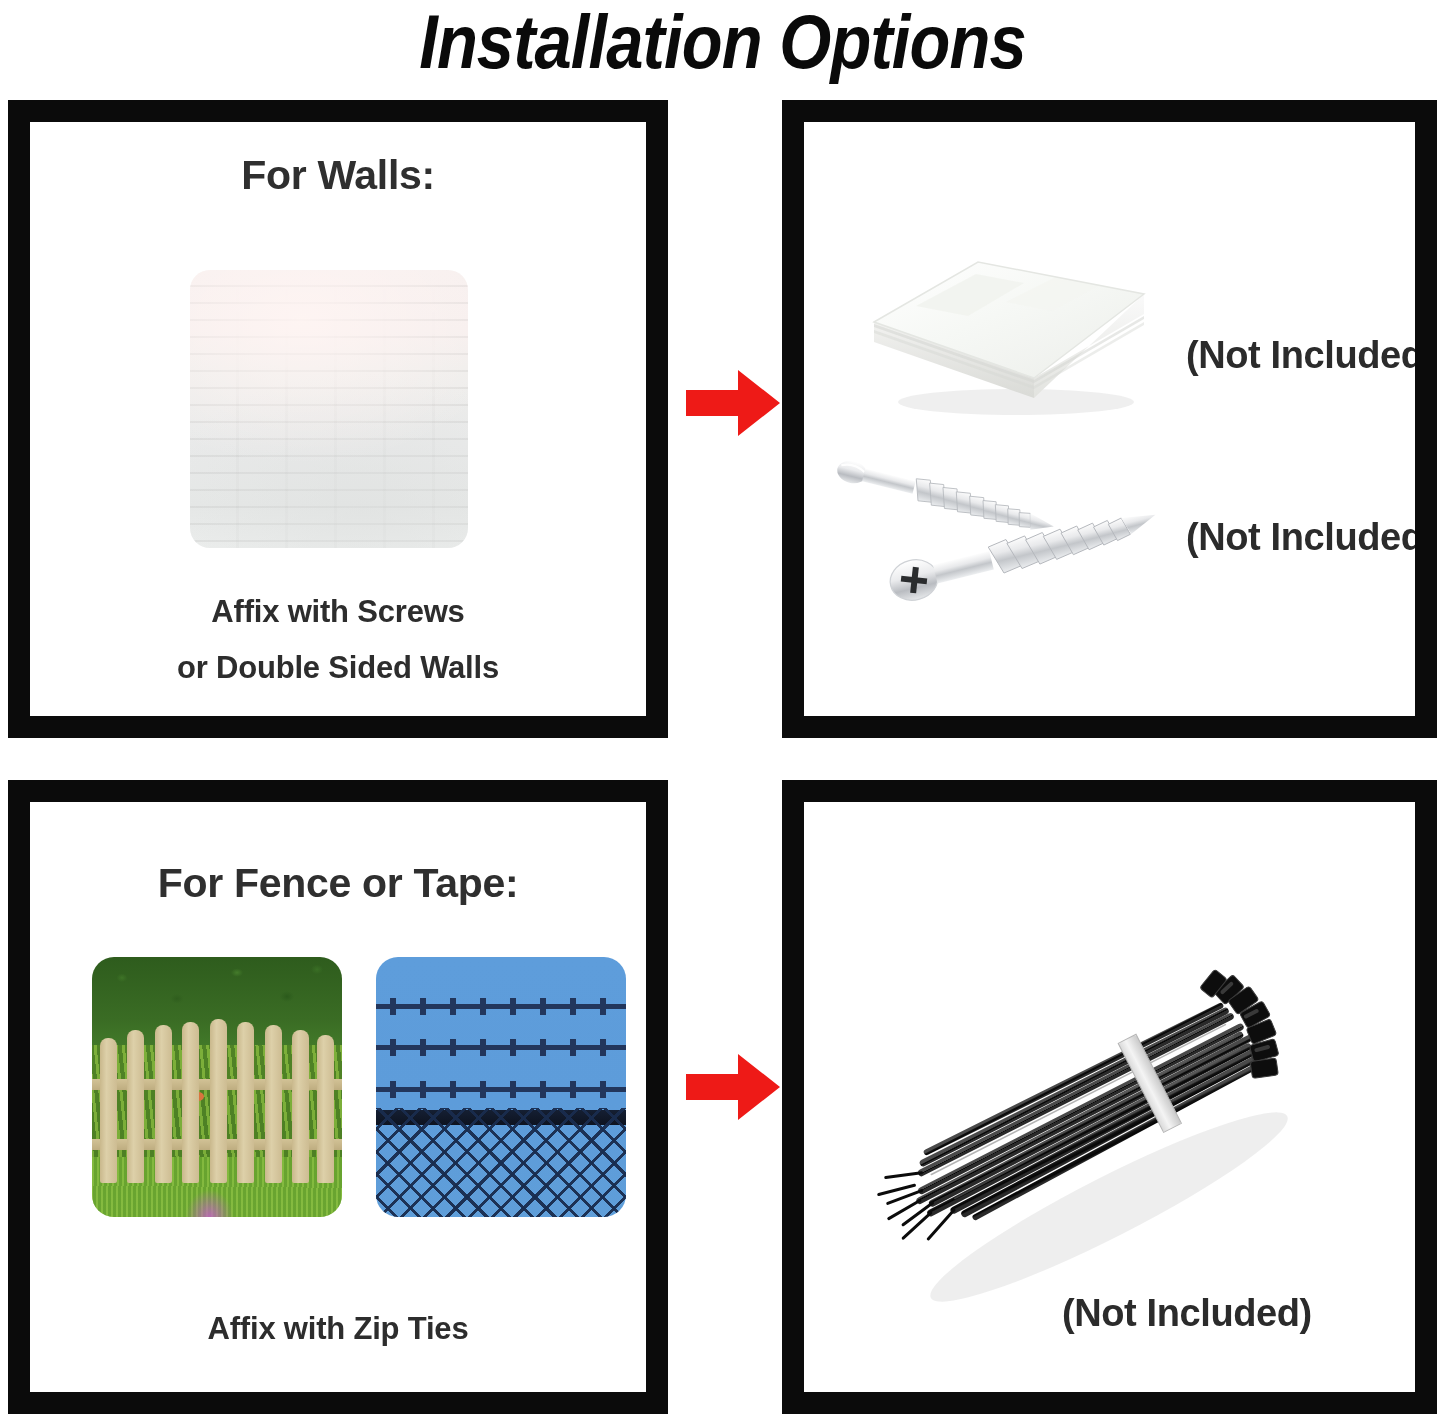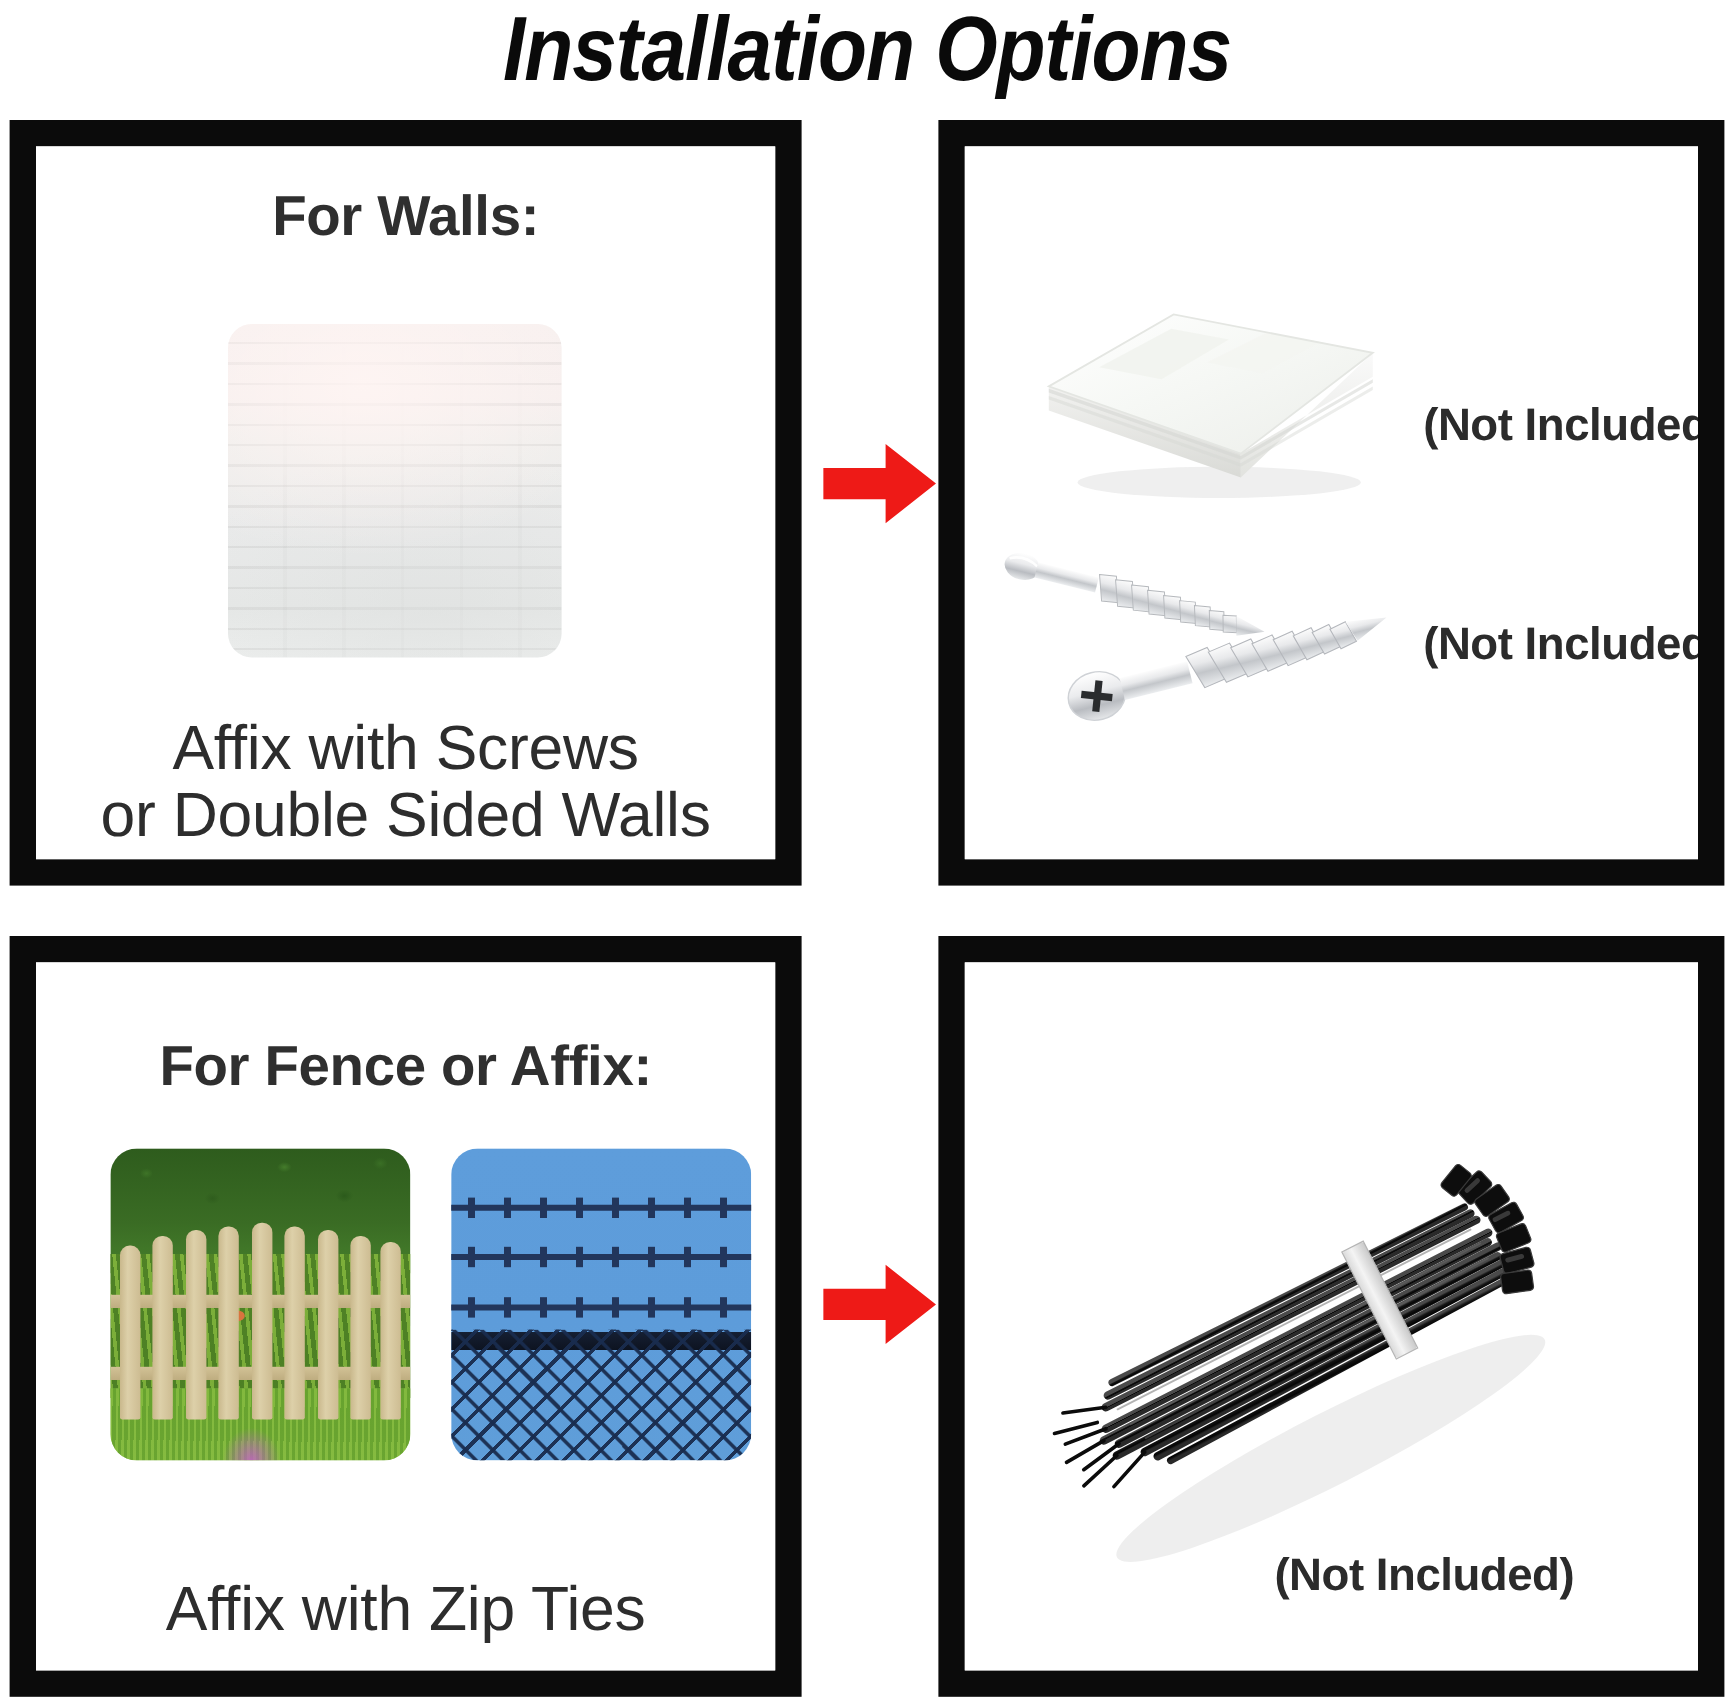--- a/index.html
+++ b/index.html
@@ -56,32 +56,32 @@
     overflow: hidden;
   }
 
   
   .panel-heading {
     position: absolute;
     left: 0;
     width: 100%;
     text-align: center;
     font-weight: 700;
-    font-size: 47px;
+    font-size: 41px;
     color: #2f2f2f;
     letter-spacing: -0.3px;
     white-space: nowrap;
   }
   .caption-line {
     position: absolute;
     left: 0;
     width: 100%;
     text-align: center;
-    font-weight: 400;
-    font-size: 52px;
+    font-weight: 700;
+    font-size: 31px;
     color: #2d2d2d;
     letter-spacing: -0.2px;
     white-space: nowrap;
   }
   .not-included {
     position: absolute;
     font-weight: 700;
     font-size: 38px;
     color: #2b2b2b;
     letter-spacing: -0.4px;
@@ -401,21 +401,21 @@
     </svg>
 
     <div class="not-included" style="left: 382px; top: 394px;">(Not Included)</div>
 
   </div>
 </div>
 
 <div class="panel" id="panel-fence">
   <div class="panel-inner">
 
-    <div class="panel-heading" style="top:58px;">For Fence or Affix:</div>
+    <div class="panel-heading" style="top:58px;">For Fence or Tape:</div>
 
     <div class="photo" id="photo-picket">
       <div class="sky-hedge"></div>
       <div class="grass-bg"></div>
       <div class="flower" style="left:16%; top:42%;"></div>
       <div class="flower" style="left:40%; top:52%;"></div>
       <div class="flower" style="left:70%; top:40%;"></div>
       <div class="lawn"></div>
       <div class="path"></div>
       <div class="rail" style="top:47%;"></div>

